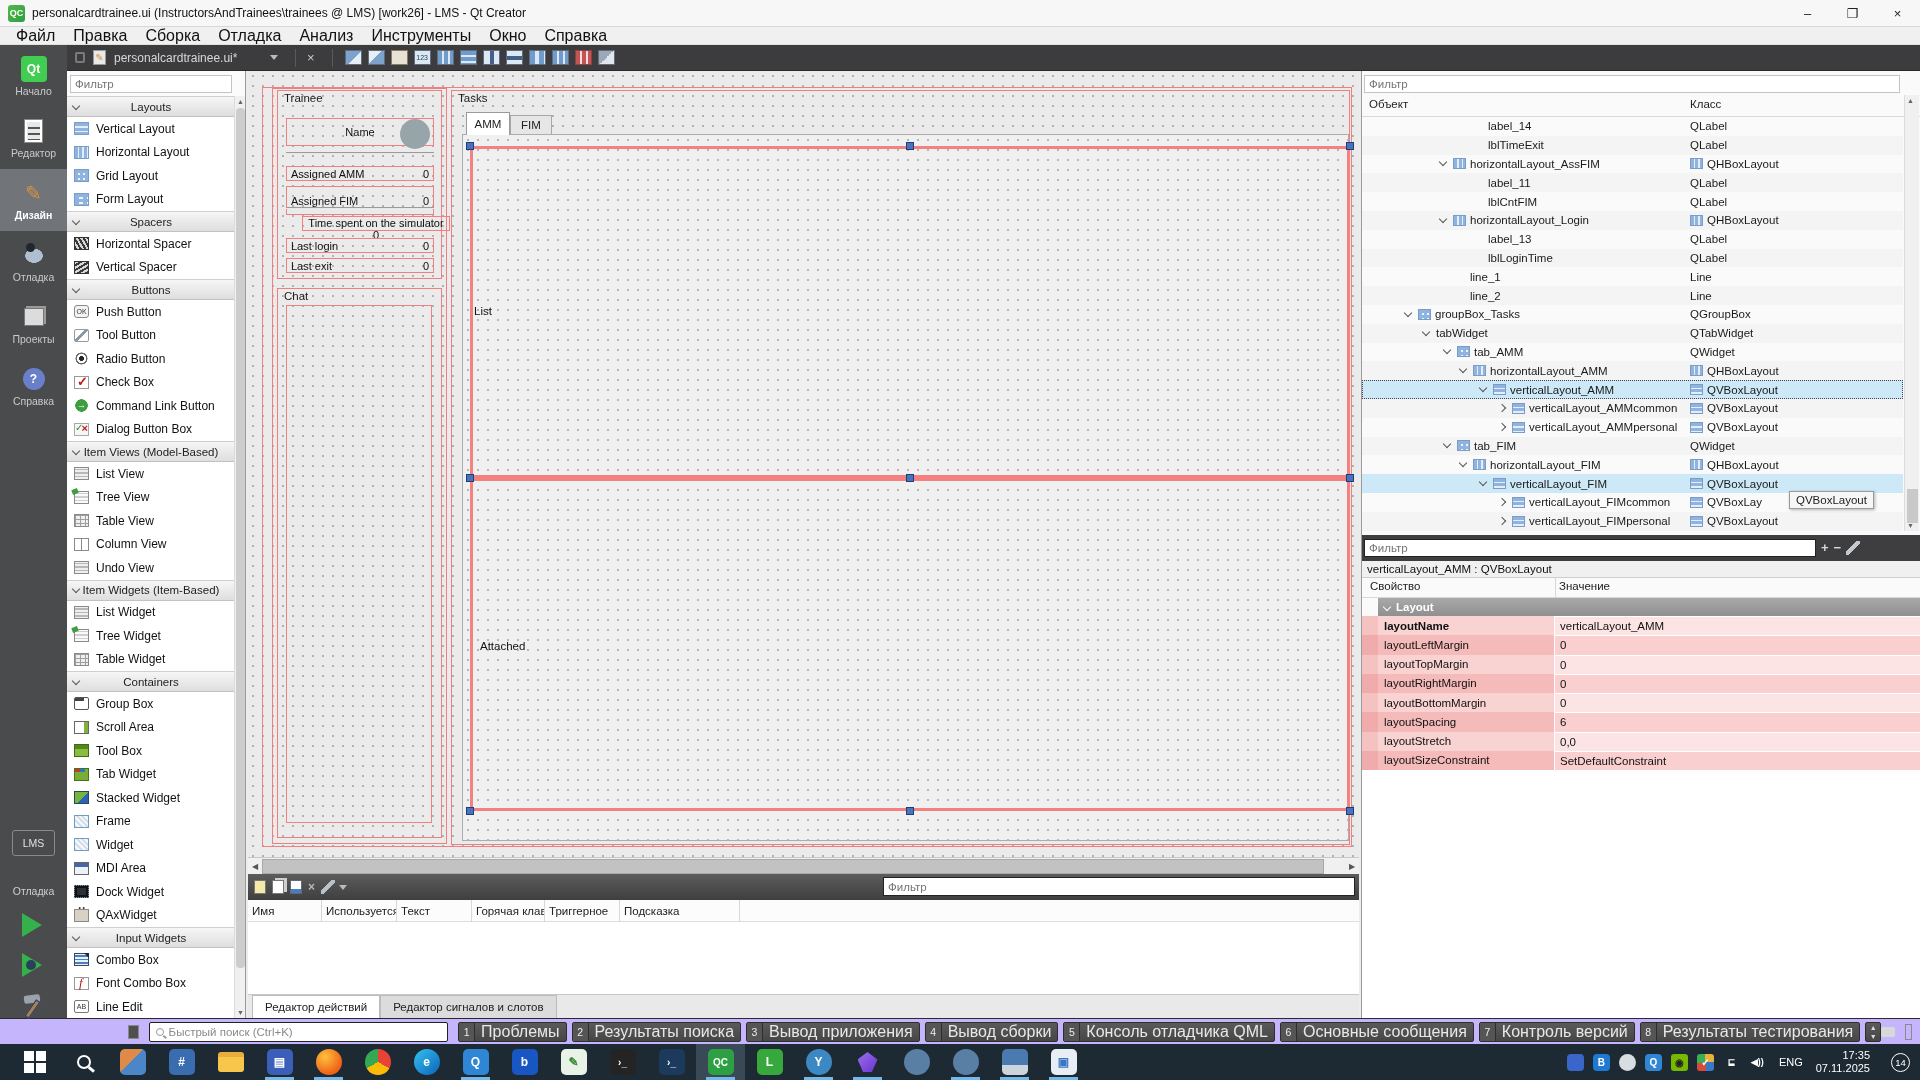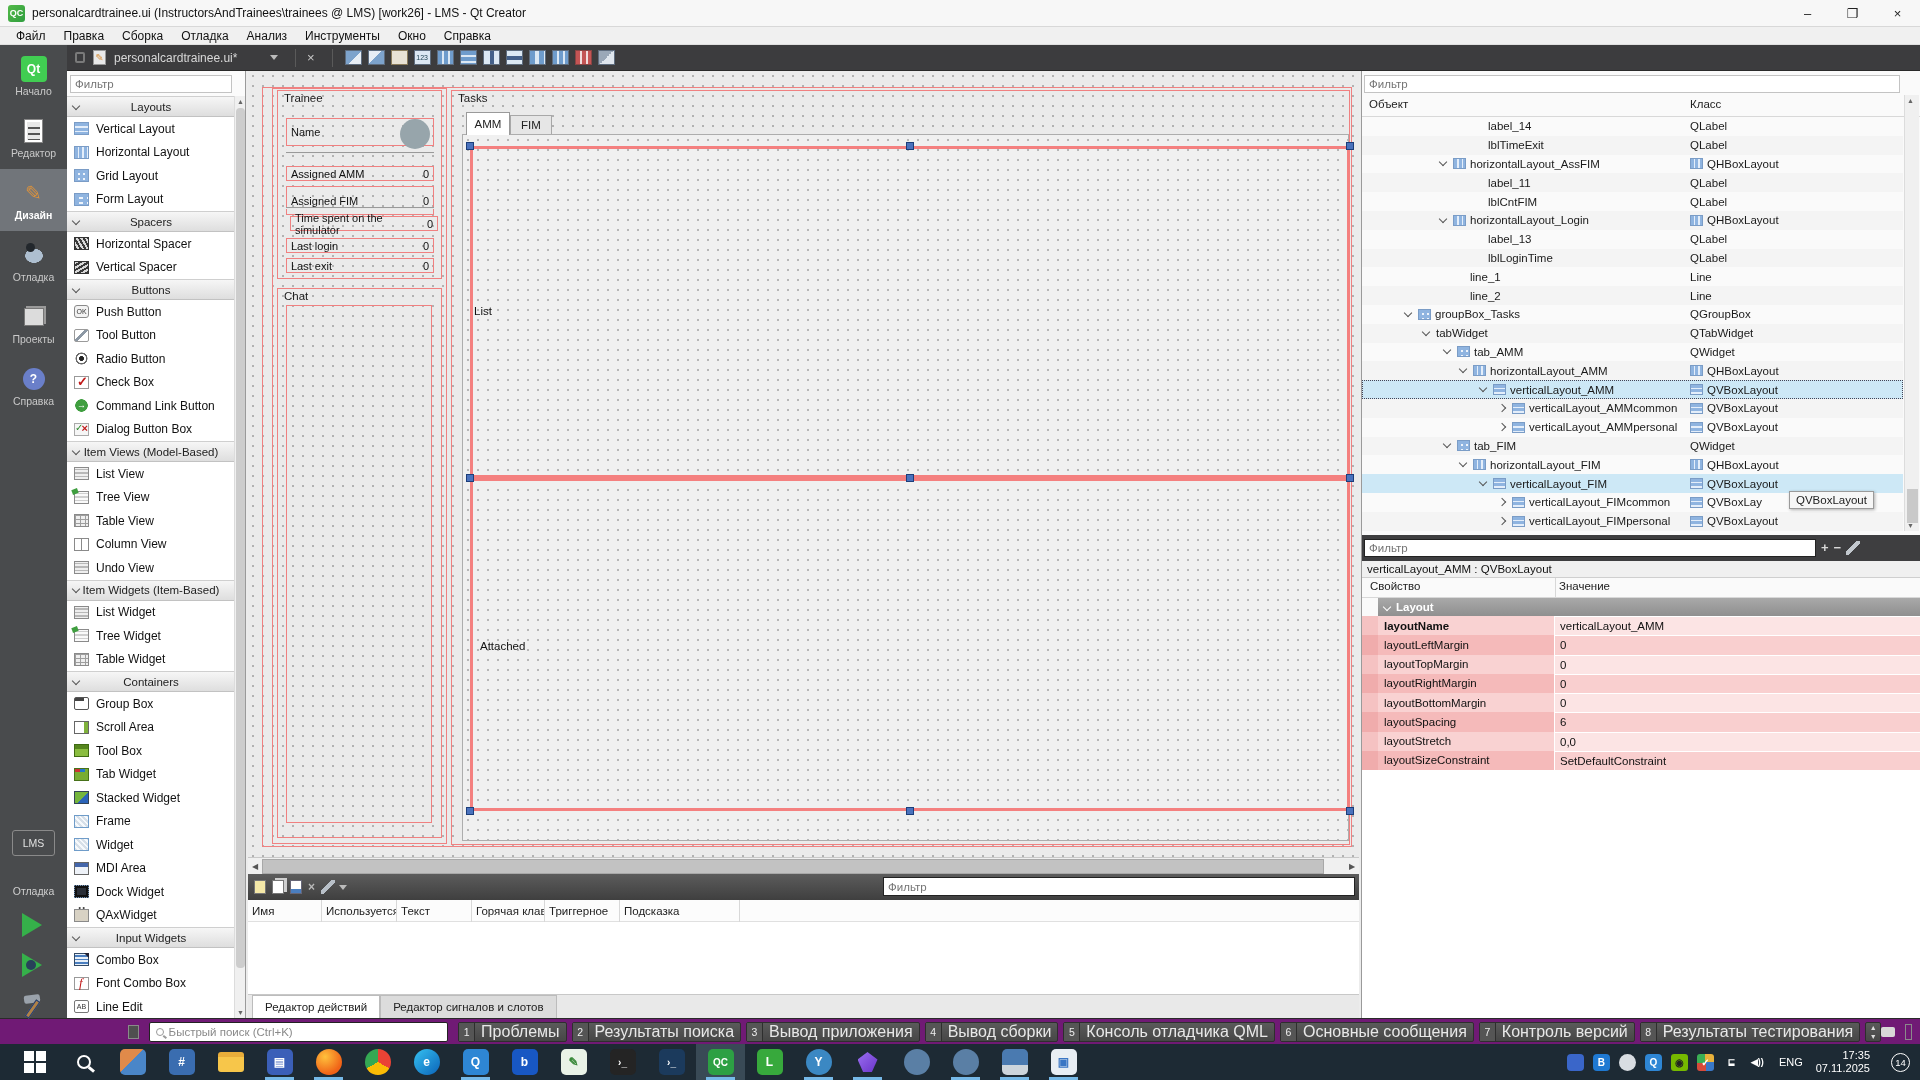--- a/index.html
+++ b/index.html
@@ -9,21 +9,21 @@
 
   
   #titlebar { position:absolute; left:0; top:0; width:1920px; height:27px; background:#f7f7f7; border-bottom:1px solid #d8d8d8; display:flex; align-items:center; }
   .app-icon { width:17px; height:17px; margin:0 7px 0 8px; background:linear-gradient(135deg,#53b948,#2f9e3f); border-radius:3px; color:#fff; font-size:9px; font-weight:bold; text-align:center; line-height:17px; }
   #win-title { font-size:12px; color:#111; }
   #win-controls { margin-left:auto; display:flex; height:27px; }
   .win-btn { width:45px; height:27px; text-align:center; line-height:27px; font-size:13px; color:#222; }
 
   
   #menubar { position:absolute; left:0; top:27px; width:1920px; height:18px; background:#f0f0f0; display:flex; align-items:center; padding-left:8px; gap:2px; border-bottom:1px solid #e0e0e0;}
-  .menu-item { padding:1px 8px; font-size:12px; color:#111; }
+  .menu-item { padding:1px 8px; font-size:16px; color:#111; }
 
   
   #sidebar { position:absolute; left:0; top:45px; width:67px; height:973px; background:#494b4d; }
   .mode { height:62px; display:flex; flex-direction:column; align-items:center; justify-content:center; gap:3px; }
   .mode.active { background:#71757a; }
   .mode-label { font-size:10.5px; color:#c9c9c9; }
   .mode.active .mode-label { color:#fff; font-weight:bold; }
   .m-ic { width:26px; height:26px; display:flex; align-items:center; justify-content:center; }
   .mi-qt { width:26px; height:26px; background:#41cd52; border-radius:4px; color:#fff; font-weight:bold; font-size:12px; text-align:center; line-height:26px; }
   .mi-doc { width:19px; height:24px; background:#e8e8e8; border:1px solid #888; box-shadow:inset 0 0 0 2px #fff; background-image:repeating-linear-gradient(to bottom,transparent 0 4px,#555 4px 6px); background-size:12px 100%; background-repeat:no-repeat; background-position:3px 3px; }
@@ -194,21 +194,21 @@
   .p-row { height:19.25px; display:flex; font-size:11.5px; color:#111; }
   .p-gut { width:16px; flex:none; }
   .p-name { width:177px; flex:none; display:flex; align-items:center; padding-left:6px; border-right:1px solid #fff; }
   .p-val { flex:1; display:flex; align-items:center; padding-left:5px; border-top:1px solid #fff; }
   .p-row.dark .p-gut { background:#f0acac; } .p-row.dark .p-name { background:#f5baba; } .p-row.dark .p-val { background:#f9cfcf; }
   .p-row.light .p-gut { background:#f5c2c2; } .p-row.light .p-name { background:#f9d2d2; } .p-row.light .p-val { background:#fce4e4; }
   .p-row.b .p-name { font-weight:bold; }
   #prop-rest { position:absolute; left:0; top:699px; width:559px; height:248px; background:#fff; }
 
   
-  #statusbar { position:absolute; left:0; top:1018px; width:1920px; height:26px; background:#701a75; border-top:1px solid #2a2a2a; display:flex; align-items:center; }
+  #statusbar { position:absolute; left:0; top:1018px; width:1920px; height:26px; background:#c4b5fd; border-top:1px solid #2a2a2a; display:flex; align-items:center; }
   #sb-mini { width:12px; height:14px; border:1px solid #8a8a8a; background:#4f4f4f; margin-left:128px; }
   #sb-search { width:346px; height:20px; margin-left:10px; background:#fff; border:1px solid #222; border-radius:2px; font-size:11.5px; color:#8a8a8a; display:flex; align-items:center; padding:0 6px; gap:5px; }
   .mag { width:8px; height:8px; border:1.5px solid #9a9a9a; border-radius:50%; position:relative; flex:none; }
   .mag:after { content:""; position:absolute; left:6px; top:7px; width:4px; height:1.5px; background:#9a9a9a; transform:rotate(40deg); }
   #sb-panels { display:flex; gap:5px; margin-left:10px; }
   .sb-btn { display:flex; align-items:center; background:linear-gradient(#5a5a5a,#464646); border:1px solid #2e2e2e; border-radius:2px; height:20px; }
   .sb-num { width:16px; text-align:center; background:#555; color:#eee; font-size:10.5px; height:100%; line-height:19px; border-right:1px solid #2e2e2e; }
   .sb-lab { padding:0 6px; color:#e8e8e8; font-size:16px; white-space:nowrap; }
   .sb-arrows { width:18px; height:20px; background:linear-gradient(#5a5a5a,#464646); border:1px solid #2e2e2e; border-radius:2px; color:#ddd; font-size:7px; text-align:center; line-height:9px; margin-left:5px; }
   #sb-right { margin-left:auto; margin-right:8px; display:flex; gap:10px; align-items:center; }
@@ -503,35 +503,35 @@
       <div class="sb-arrow dn">▼</div>
     </div>
   </div>
 
   <div id="canvas">
     <div class="redline" style="left:14px;top:16px;width:1090px;height:760px;"></div>
     <div class="redline" style="left:24px;top:17px;width:175px;height:756px;"></div>
 
     <div class="redline" style="left:29px;top:19px;width:165px;height:189px;">
       <div class="grp-title">Trainee</div>
-      <div class="fe-row" style="left:8px;top:27px;width:148px;height:28px;">
+      <div class="fe-row" style="left:8px;top:27px;width:148px;height:28px;justify-content:center;">
         <span>Name</span>
         <span id="avatar-circle"></span>
       </div>
       <div class="fe-line" style="left:8px;top:61px;width:148px;"></div>
       <div id="trainee-rows">
           <div class="fe-row" style="left: 8px; top: 75px; width: 148px; height: 15px;">
             <span>Assigned AMM</span>
             <span>0</span>
           </div>
           <div class="fe-row" style="left: 8px; top: 95px; width: 148px; height: 29px;">
             <span>Assigned FIM</span>
             <span>0</span>
           </div>
-          <div class="fe-row" style="left: 12px; top: 125px; width: 148px; height: 15px;">
+          <div class="fe-row" style="left: 24px; top: 125px; width: 148px; height: 15px; flex-direction: column;">
             <span>Time spent on the simulator</span>
             <span>0</span>
           </div>
           <div class="fe-row" style="left: 8px; top: 147px; width: 148px; height: 15px;">
             <span>Last login</span>
             <span>0</span>
           </div>
           <div class="fe-row" style="left: 8px; top: 167px; width: 148px; height: 15px;">
             <span>Last exit</span>
             <span>0</span>

